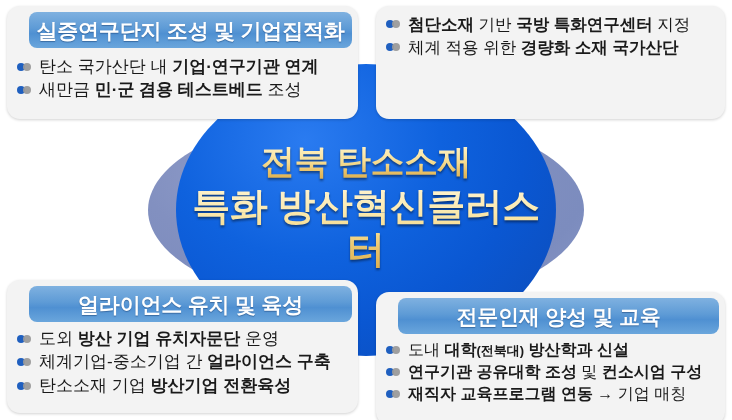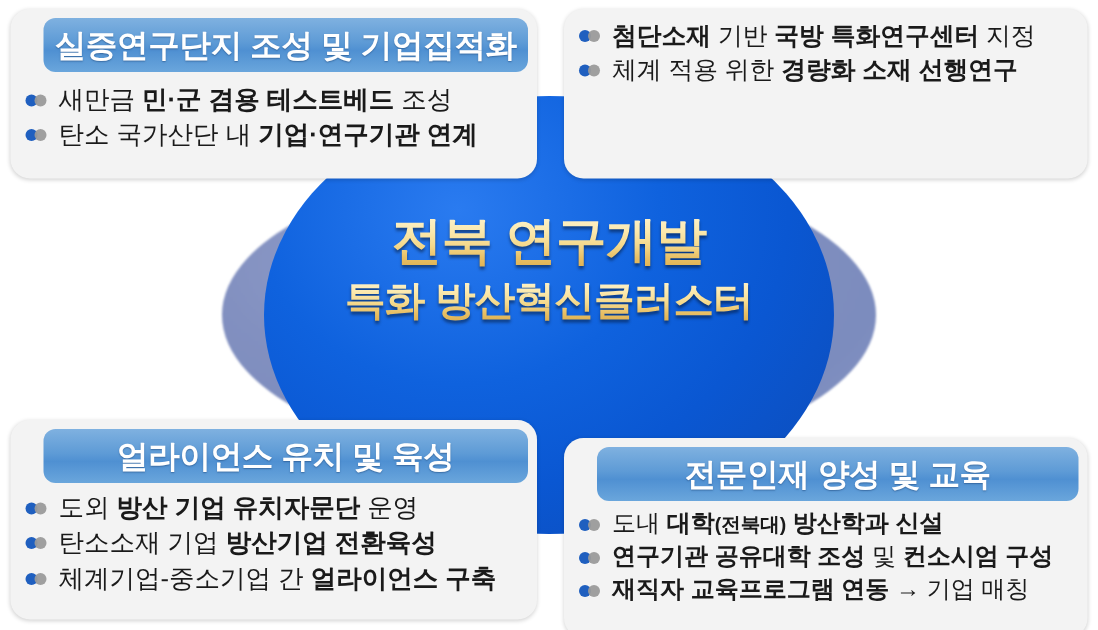--- a/index.html
+++ b/index.html
@@ -141,80 +141,80 @@
     font-weight: bold;
     letter-spacing: -0.5px;
     background: linear-gradient(180deg, #fdf3d2 0%, #fbe9ae 32%, #f4d88a 58%, #e8c066 78%, #dcae4e 100%);
     -webkit-background-clip: text;
     background-clip: text;
     color: transparent;
     -webkit-text-fill-color: transparent;
     filter: drop-shadow(0 2px 1px rgba(0,0,0,0.42));
   }
   .center-line.l1 { font-size: 34px; }
-  .center-line.l2 { font-size: 27px; margin-top: 5px; }
+  .center-line.l2 { font-size: 38px; margin-top: 5px; }
 </style>
 </head>
 <body>
 
 <div id="stage">
 
   <div class="halo"></div>
   <div class="core"></div>
 
   <div class="center-title">
-    <span class="center-line l1">전북 연구개발</span>
+    <span class="center-line l1">전북 탄소소재</span>
     <span class="center-line l2">특화 방산혁신클러스터</span>
   </div>
 
   <div class="card" id="card-tl">
     <div class="card-head">
       <span class="card-head-text">실증연구단지 조성 및 기업집적화</span>
     </div>
     <div class="card-body">
         <div class="bullet-row">
           <span class="bullet-icon"></span>
+          <span class="bullet-text"><span>탄소 국가산단 내 </span><b>기업·연구기관 연계</b></span>
+        </div>
+        <div class="bullet-row">
+          <span class="bullet-icon"></span>
           <span class="bullet-text"><span>새만금 </span><b>민·군 겸용 테스트베드</b><span> 조성</span></span>
         </div>
-        <div class="bullet-row">
-          <span class="bullet-icon"></span>
-          <span class="bullet-text"><span>탄소 국가산단 내 </span><b>기업·연구기관 연계</b></span>
-        </div>
       </div>
   </div>
 
   <div class="card" id="card-tr">
     <div class="card-body">
         <div class="bullet-row">
           <span class="bullet-icon"></span>
           <span class="bullet-text"><b>첨단소재</b><span> 기반 </span><b>국방 특화연구센터</b><span> 지정</span></span>
         </div>
         <div class="bullet-row">
           <span class="bullet-icon"></span>
-          <span class="bullet-text"><span>체계 적용 위한 </span><b>경량화 소재 선행연구</b></span>
+          <span class="bullet-text"><span>체계 적용 위한 </span><b>경량화 소재 국가산단</b></span>
         </div>
       </div>
   </div>
 
   <div class="card" id="card-bl">
     <div class="card-head">
       <span class="card-head-text">얼라이언스 유치 및 육성</span>
     </div>
     <div class="card-body">
         <div class="bullet-row">
           <span class="bullet-icon"></span>
           <span class="bullet-text"><span>도외 </span><b>방산 기업 유치자문단</b><span> 운영</span></span>
         </div>
         <div class="bullet-row">
           <span class="bullet-icon"></span>
+          <span class="bullet-text"><span>체계기업-중소기업 간 </span><b>얼라이언스 구축</b></span>
+        </div>
+        <div class="bullet-row">
+          <span class="bullet-icon"></span>
           <span class="bullet-text"><span>탄소소재 기업 </span><b>방산기업 전환육성</b></span>
-        </div>
-        <div class="bullet-row">
-          <span class="bullet-icon"></span>
-          <span class="bullet-text"><span>체계기업-중소기업 간 </span><b>얼라이언스 구축</b></span>
         </div>
       </div>
   </div>
 
   <div class="card" id="card-br">
     <div class="card-head">
       <span class="card-head-text">전문인재 양성 및 교육</span>
     </div>
     <div class="card-body">
         <div class="bullet-row">

